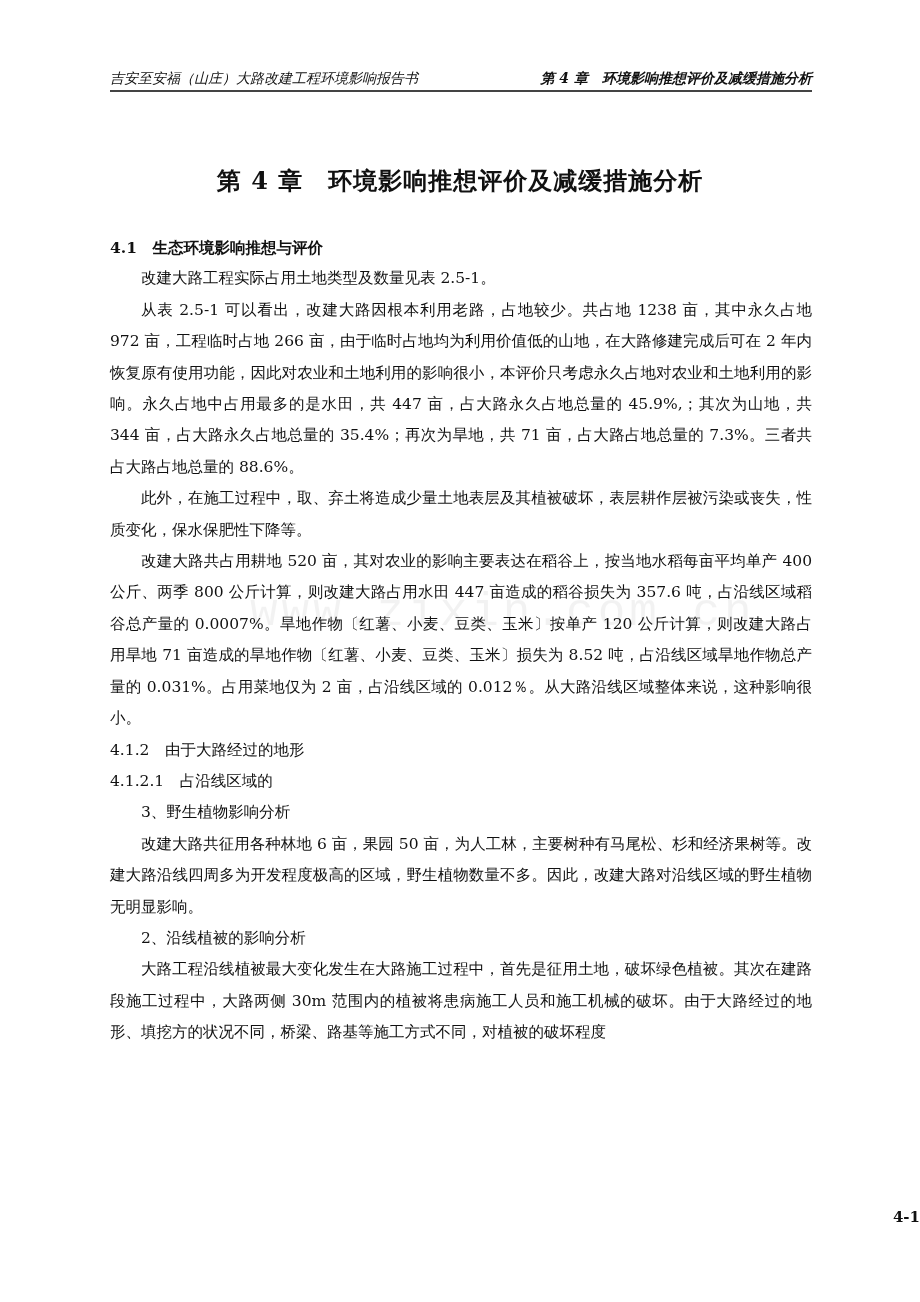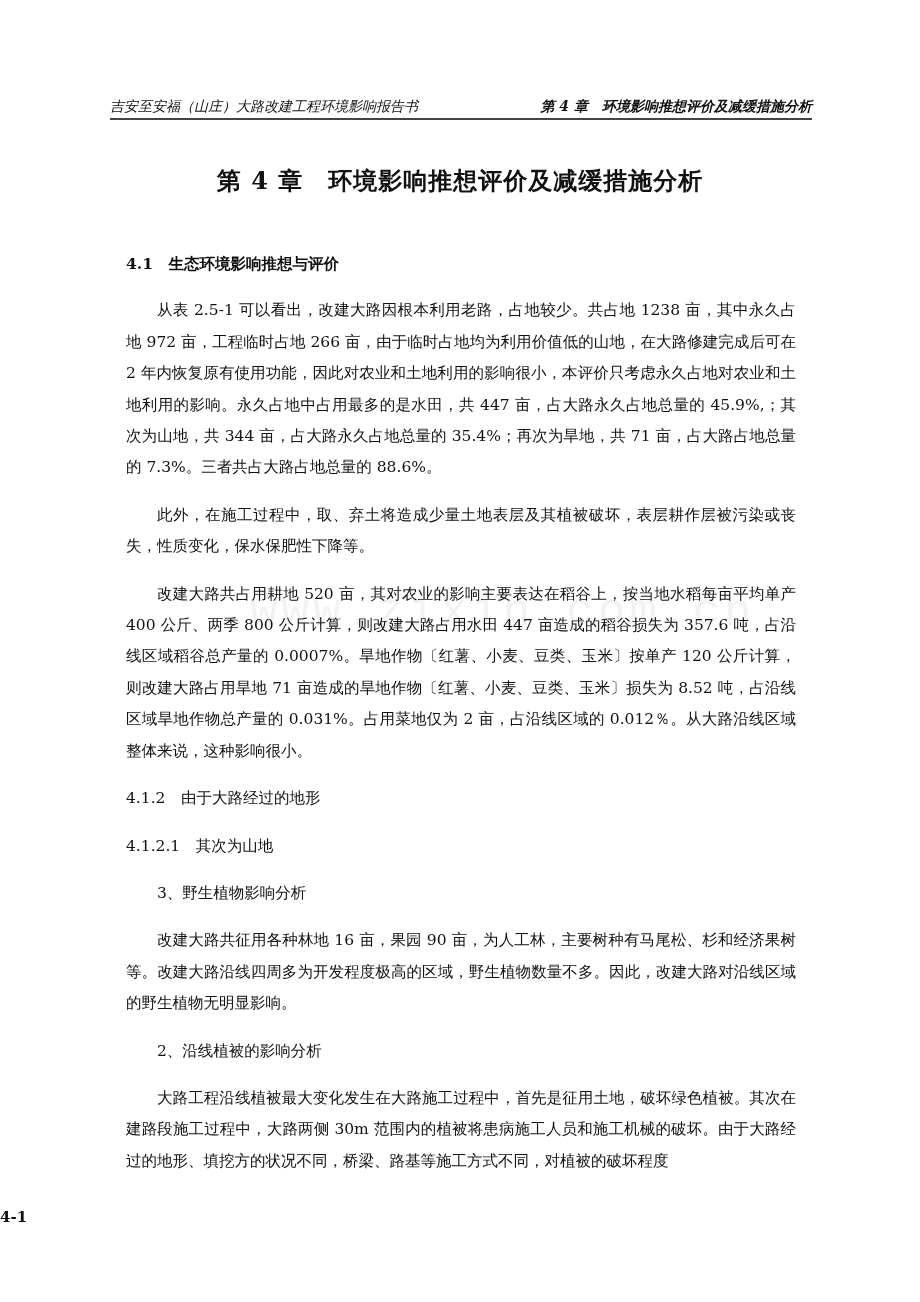--- a/index.html
+++ b/index.html
@@ -1,51 +1,52 @@
 <!DOCTYPE html>
 <html><head>
   <meta charset="utf-8">
   <style>
     html, body { margin: 0; padding: 0; background: #ffffff; }
     body { width: 920px; height: 1302px; position: relative; overflow: hidden;
       font-family: "DejaVu Serif", "Liberation Serif", serif; color: #111; }
     .header { position: absolute; left: 110px; top: 64px; width: 702px; height: 24px;
       border-bottom: 2px solid #444; display: flex; justify-content: space-between; align-items: flex-end;
-      font-size: 14px; font-style: italic; padding-bottom: 2px; margin-top: 28px; }
+      font-size: 14px; font-style: italic; padding-bottom: 2px; }
     .header .right { font-weight: bold; }
     .chapter-title { position: absolute; left: 0; width: 920px; top: 165px; text-align: center;
       font-size: 24px; font-weight: bold; letter-spacing: 1px; }
     .body { position: absolute; left: 110px; top: 232px; width: 702px; font-size: 15.5px; line-height: 31.4px; }
-    .body p { margin: 16px; text-align: justify; }
+    .body p { margin: 0; text-align: justify; }
     .indent { text-indent: 2em; }
     .h2 { font-weight: bold; }
     .sub-indent { padding-left: 2em; }
     .watermark { position: absolute; left: 250px; top: 587px; font-size: 46px; color: rgba(0,0,0,0.05);
       font-family: Liberation Mono, monospace; letter-spacing: 4px; pointer-events: none; }
-    .page-num { position: absolute; left: 0; width: 920px; top: 1208px; text-align: left;
+    .page-num { position: absolute; left: 0; width: 920px; top: 1208px; text-align: right;
       font-weight: bold; font-size: 15px; }
   </style>
 </head>
 <body>
 
 <div class="header">
   <span class="left">吉安至安福（山庄）大路改建工程环境影响报告书</span>
   <span class="right">第 4 章　环境影响推想评价及减缓措施分析</span>
 </div>
 
 <div class="chapter-title">第 4 章　环境影响推想评价及减缓措施分析</div>
 
 <div class="watermark">www.zixin.com.cn</div>
 
 <div class="body">
   <p class="h2">4.1　生态环境影响推想与评价</p>
+  <p class="indent">改建大路工程实际占用土地类型及数量见表 2.5-1。</p>
   <p class="indent">从表 2.5-1 可以看出，改建大路因根本利用老路，占地较少。共占地 1238 亩，其中永久占地 972 亩，工程临时占地 266 亩，由于临时占地均为利用价值低的山地，在大路修建完成后可在 2 年内恢复原有使用功能，因此对农业和土地利用的影响很小，本评价只考虑永久占地对农业和土地利用的影响。永久占地中占用最多的是水田，共 447 亩，占大路永久占地总量的 45.9%,；其次为山地，共 344 亩，占大路永久占地总量的 35.4%；再次为旱地，共 71 亩，占大路占地总量的 7.3%。三者共占大路占地总量的 88.6%。</p>
   <p class="indent">此外，在施工过程中，取、弃土将造成少量土地表层及其植被破坏，表层耕作层被污染或丧失，性质变化，保水保肥性下降等。</p>
   <p class="indent">改建大路共占用耕地 520 亩，其对农业的影响主要表达在稻谷上，按当地水稻每亩平均单产 400 公斤、两季 800 公斤计算，则改建大路占用水田 447 亩造成的稻谷损失为 357.6 吨，占沿线区域稻谷总产量的 0.0007%。旱地作物〔红薯、小麦、豆类、玉米〕按单产 120 公斤计算，则改建大路占用旱地 71 亩造成的旱地作物〔红薯、小麦、豆类、玉米〕损失为 8.52 吨，占沿线区域旱地作物总产量的 0.031%。占用菜地仅为 2 亩，占沿线区域的 0.012％。从大路沿线区域整体来说，这种影响很小。</p>
   <p>4.1.2　由于大路经过的地形</p>
-  <p>4.1.2.1　其次为山地</p>
+  <p>4.1.2.1　占沿线区域的</p>
   <p class="sub-indent">3、野生植物影响分析</p>
-  <p class="indent">改建大路共征用各种林地 16 亩，果园 90 亩，为人工林，主要树种有马尾松、杉和经济果树等。改建大路沿线四周多为开发程度极高的区域，野生植物数量不多。因此，改建大路对沿线区域的野生植物无明显影响。</p>
+  <p class="indent">改建大路共征用各种林地 6 亩，果园 50 亩，为人工林，主要树种有马尾松、杉和经济果树等。改建大路沿线四周多为开发程度极高的区域，野生植物数量不多。因此，改建大路对沿线区域的野生植物无明显影响。</p>
   <p class="sub-indent">2、沿线植被的影响分析</p>
   <p class="indent">大路工程沿线植被最大变化发生在大路施工过程中，首先是征用土地，破坏绿色植被。其次在建路段施工过程中，大路两侧 30m 范围内的植被将患病施工人员和施工机械的破坏。由于大路经过的地形、填挖方的状况不同，桥梁、路基等施工方式不同，对植被的破坏程度</p>
 </div>
 
 <div class="page-num">4-1</div>
 
 </body></html>

